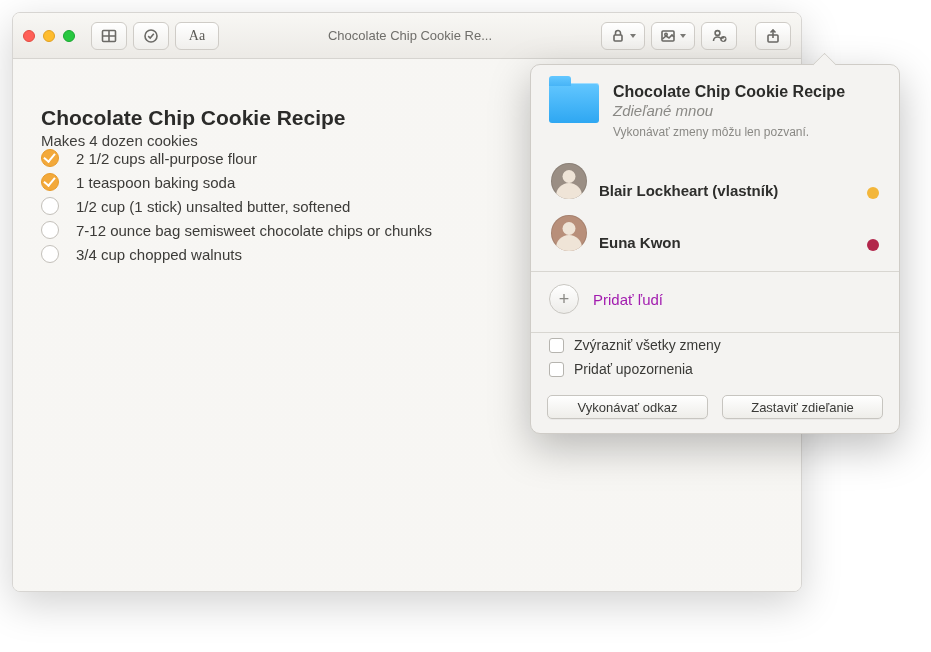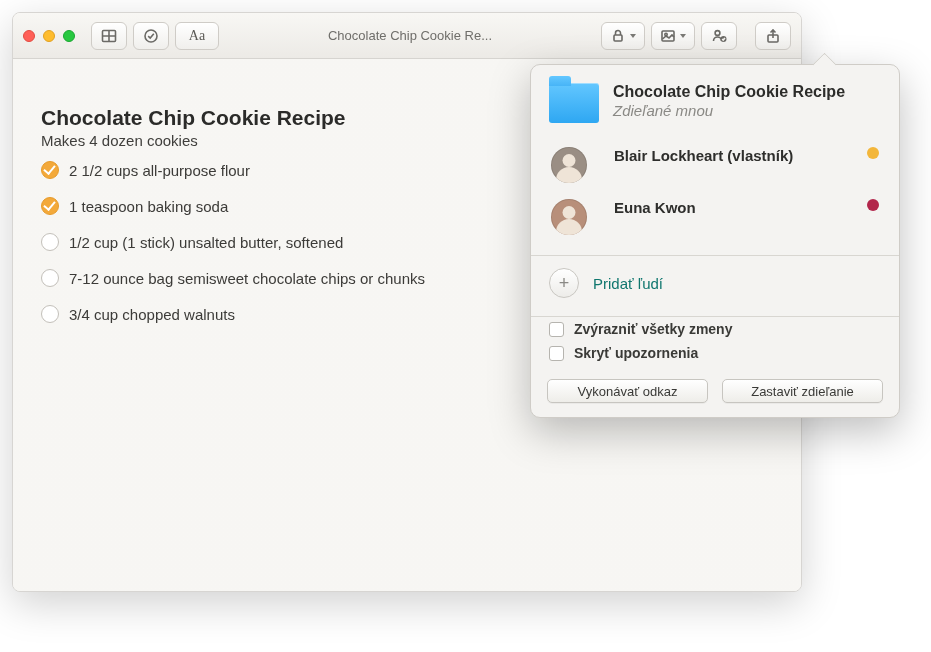--- a/index.html
+++ b/index.html
@@ -46,21 +46,21 @@
     background:
       linear-gradient(rgba(0,0,0,0.015),rgba(0,0,0,0.015)),
       #fbfaf7;
     padding: 16px 28px 28px 28px;
   }
   .timestamp { text-align:right; color:#9c9a95; font-size:13px; margin: 2px 6px 14px 0; }
   .note-title { font-size:21px; font-weight:700; color:#2b2b29; }
   .note-sub { font-size:15px; color:#3f3e3b; margin-top:2px; margin-bottom:0; }
 
   .checklist { list-style:none; display:flex; flex-direction:column; gap:6px; }
-  .check-item { display:flex; align-items:center; gap:10px; font-size:15px; color:#3c3b38;margin-top:12px; }
+  .check-item { display:flex; align-items:center; gap:17px; font-size:15px; color:#3c3b38; }
   .check-circle {
     width:18px; height:18px; border-radius:50%;
     border:1.5px solid #c3c0ba; background:#fff; position:relative; flex:0 0 18px;
   }
   .check-circle.checked {
     background:#f3a93a; border-color:#e79b2a;
   }
   .check-circle.checked::after {
     content:""; position:absolute; left:4px; top:1px;
     width:5px; height:9px; border:solid #fff; border-width:0 2px 2px 0;
@@ -88,21 +88,21 @@
   }
   .folder-ic::before {
     content:""; position:absolute; left:0; top:-7px; width:22px; height:10px;
     background: linear-gradient(#63c7ff,#47b4f7); border-radius:3px 3px 0 0;
   }
   .pop-title { font-size:16px; font-weight:700; color:#2c2c2a; }
   .pop-sub   { font-size:15px; color:#8a8985; margin-top:1px;font-style:italic; }
   .pop-note  { font-size:12px; color:#8a8985; margin-top:6px; }
 
   .people { padding: 8px 14px 4px 14px; }
-  .person-row { display:flex; align-items:flex-start; gap:27px; padding:8px 6px; border-radius:6px; }
+  .person-row { display:flex; align-items:flex-end; gap:12px; padding:8px 6px; border-radius:6px; }
   .avatar {
     width:36px; height:36px; border-radius:50%; flex:0 0 36px;
     background:#9a8e84; position:relative; overflow:hidden;
     box-shadow: inset 0 0 0 1px rgba(0,0,0,0.1);
   }
   .avatar::before {
     content:""; position:absolute; left:50%; top:7px; width:13px; height:13px;
     background:#efe4d7; border-radius:50%; transform:translateX(-50%);
   }
   .avatar::after {
@@ -114,24 +114,24 @@
   .status-dot { width:12px; height:12px; border-radius:50%; }
 
   .divider { height:1px; background:#d8d6d1; margin: 8px 0 0 0; }
 
   .add-row { display:flex; align-items:center; gap:14px; padding:12px 18px 10px 18px; }
   .plus-circle {
     width:30px; height:30px; border-radius:50%; border:1px solid #c9c7c2;
     background:linear-gradient(#ffffff,#edece9);
     display:flex; align-items:center; justify-content:center; color:#8a8985; font-size:18px; font-weight:300;
   }
-  .add-text { color:#0f766e; font-size:15px; }
+  .add-text { color:#a21caf; font-size:15px; }
 
   .options { padding: 4px 18px 6px 18px; display:flex; flex-direction:column; gap:8px; }
-  .opt-row { display:flex; align-items:center; gap:10px; font-size:14px; color:#3a3a37;font-weight:bold; }
+  .opt-row { display:flex; align-items:center; gap:10px; font-size:14px; color:#3a3a37; }
   .cbx { width:15px; height:15px; border:1px solid #b6b4af; border-radius:3px; background:#fff; }
 
   .footer-btns { display:flex; gap:14px; padding: 12px 16px 0 16px; }
   .mac-btn {
     flex:1; height:24px; border:1px solid #c7c5c0; border-radius:5px;
     background:linear-gradient(#ffffff,#eeede9);
     font-size:13px; color:#3a3a37; display:flex; align-items:center; justify-content:center;
     box-shadow: 0 1px 0 rgba(0,0,0,0.04);
   }
 </style>
@@ -233,20 +233,21 @@
       </ul>
   </div>
 </div>
 
 <div class="popover">
   <div class="pop-header">
     <div class="folder-ic"></div>
     <div style="flex:1;">
       <div class="pop-title">Chocolate Chip Cookie Recipe</div>
       <div class="pop-sub">Zdieľané mnou</div>
+      <div class="pop-note">Vykonávať zmeny môžu len pozvaní.</div>
     </div>
   </div>
 
   <div class="people" id="people-list">
       <div class="person-row">
         <div class="avatar"></div>
         <div class="person-name">Blair Lockheart (vlastník)</div>
         <div class="status-dot" style="background: rgb(243, 182, 58);"></div>
       </div>
       <div class="person-row">
@@ -265,21 +266,21 @@
 
   <div class="divider"></div>
 
   <div class="options">
     <label class="opt-row">
       <span class="cbx"></span>
       <span>Zvýrazniť všetky zmeny</span>
     </label>
     <label class="opt-row">
       <span class="cbx"></span>
-      <span>Skryť upozornenia</span>
+      <span>Pridať upozornenia</span>
     </label>
   </div>
 
   <div class="footer-btns">
     <div class="mac-btn">Vykonávať odkaz</div>
     <div class="mac-btn">Zastaviť zdieľanie</div>
   </div>
 </div>
 
 </body></html>

